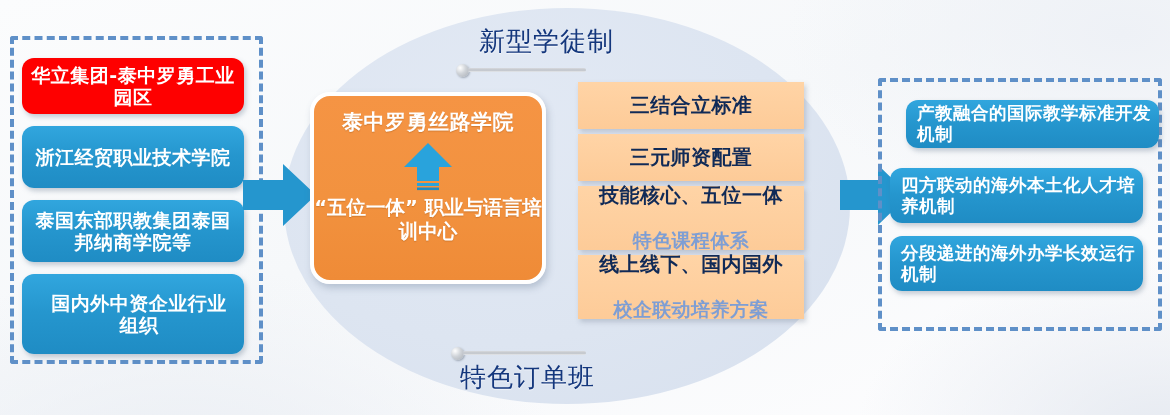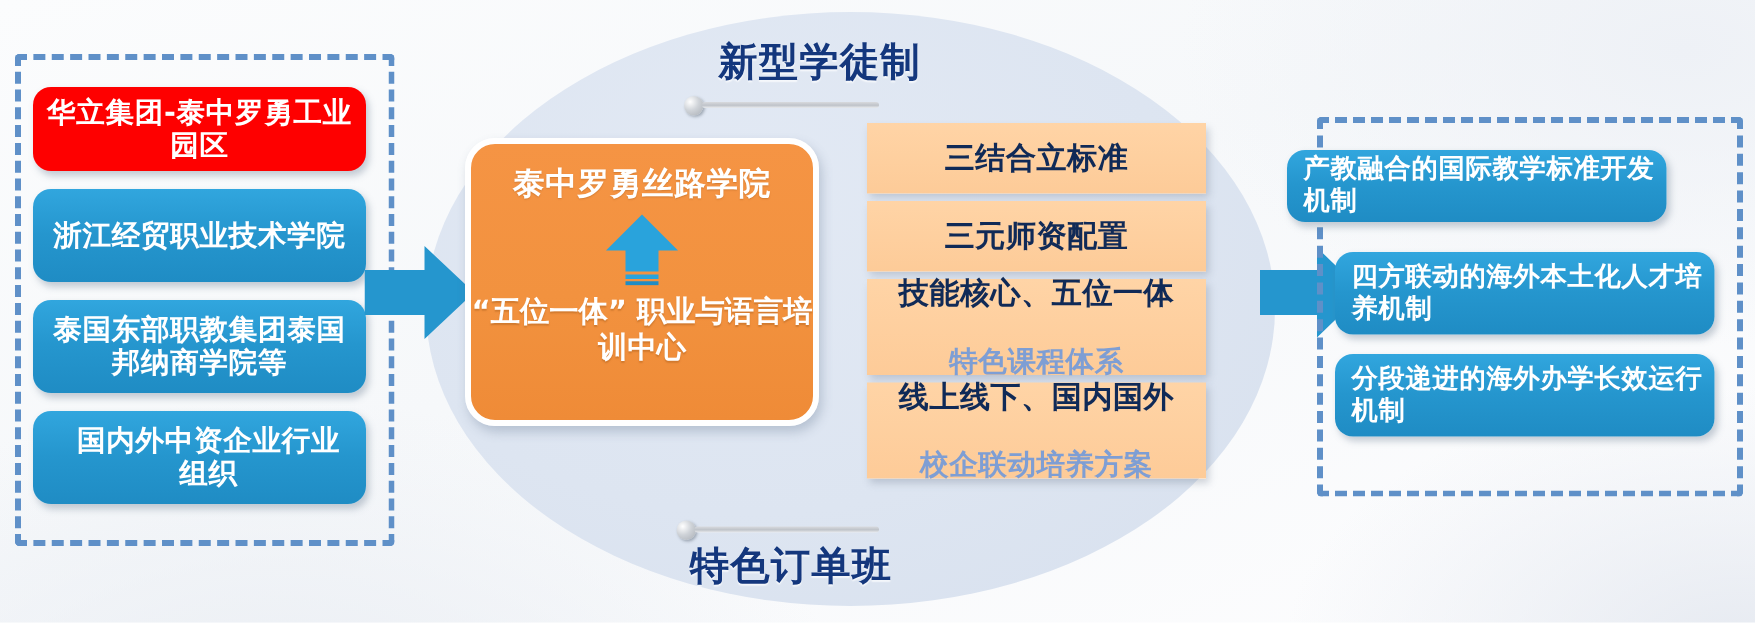--- a/index.html
+++ b/index.html
@@ -40,24 +40,24 @@
     box-shadow:2px 3px 5px rgba(90,110,135,.34);
     box-sizing:border-box;padding:2px 8px;
   }
   .pill.red{background:#fe0000;}
   .pill.blue{background:linear-gradient(180deg,#31a6de 0%,#2596ce 48%,#1f8cc4 100%);}
 
   
   #box-hualide{left:22px;top:58px;width:222px;height:56px;font-size:19px;}
   #box-zjvtit  {left:22px;top:126px;width:222px;height:62px;font-size:19px;}
   #box-thaigrp {left:22px;top:200px;width:222px;height:62px;font-size:19px;}
-  #box-chinaent{left:22px;top:274px;width:222px;height:62px;font-size:19px;padding-left:20px;}
+  #box-chinaent{left:22px;top:274px;width:222px;height:80px;font-size:19px;padding-left:20px;}
 
   
-  #box-r1{left:858px;top:100px;width:253px;height:48px;font-size:17.5px;}
+  #box-r1{left:906px;top:100px;width:253px;height:48px;font-size:17.5px;}
   #box-r2{left:890px;top:168px;width:253px;height:55px;font-size:17.5px;}
   #box-r3{left:890px;top:236px;width:253px;height:55px;font-size:17.5px;}
   .pill.left-al{justify-content:flex-start;text-align:left;padding-left:11px;}
 
   
   #centre-card{
     position:absolute;left:310px;top:92px;width:236px;height:192px;
     background:linear-gradient(180deg,#f59444 0%,#f2923f 55%,#ef8b37 100%);
     border:4px solid #ffffff;border-radius:20px;box-sizing:border-box;
     box-shadow:2px 4px 7px rgba(90,110,135,.30);
@@ -101,21 +101,21 @@
     background:linear-gradient(180deg,#d8dade 0%,#bfc3c9 55%,#e9ebee 100%);
     border-radius:2px;
   }
   #node-top{left:456px;top:64px;}
   #line-top{left:468px;top:68px;width:118px;}
   #node-bot{left:451px;top:347px;}
   #line-bot{left:463px;top:351px;width:123px;}
 
   
   .big-label{
-    position:absolute;color:#14377d;font-weight:bold;font-size:26px;letter-spacing:1px;
+    position:absolute;color:#14377d;font-weight:normal;font-size:26px;letter-spacing:1px;
     text-shadow:0 1px 1px rgba(255,255,255,.7);
   }
   #label-top{left:479px;top:24px;}
   #label-bot{left:460px;top:360px;}
 
   
   .block-arrow{position:absolute;}
 </style>
 </head>
 <body>

